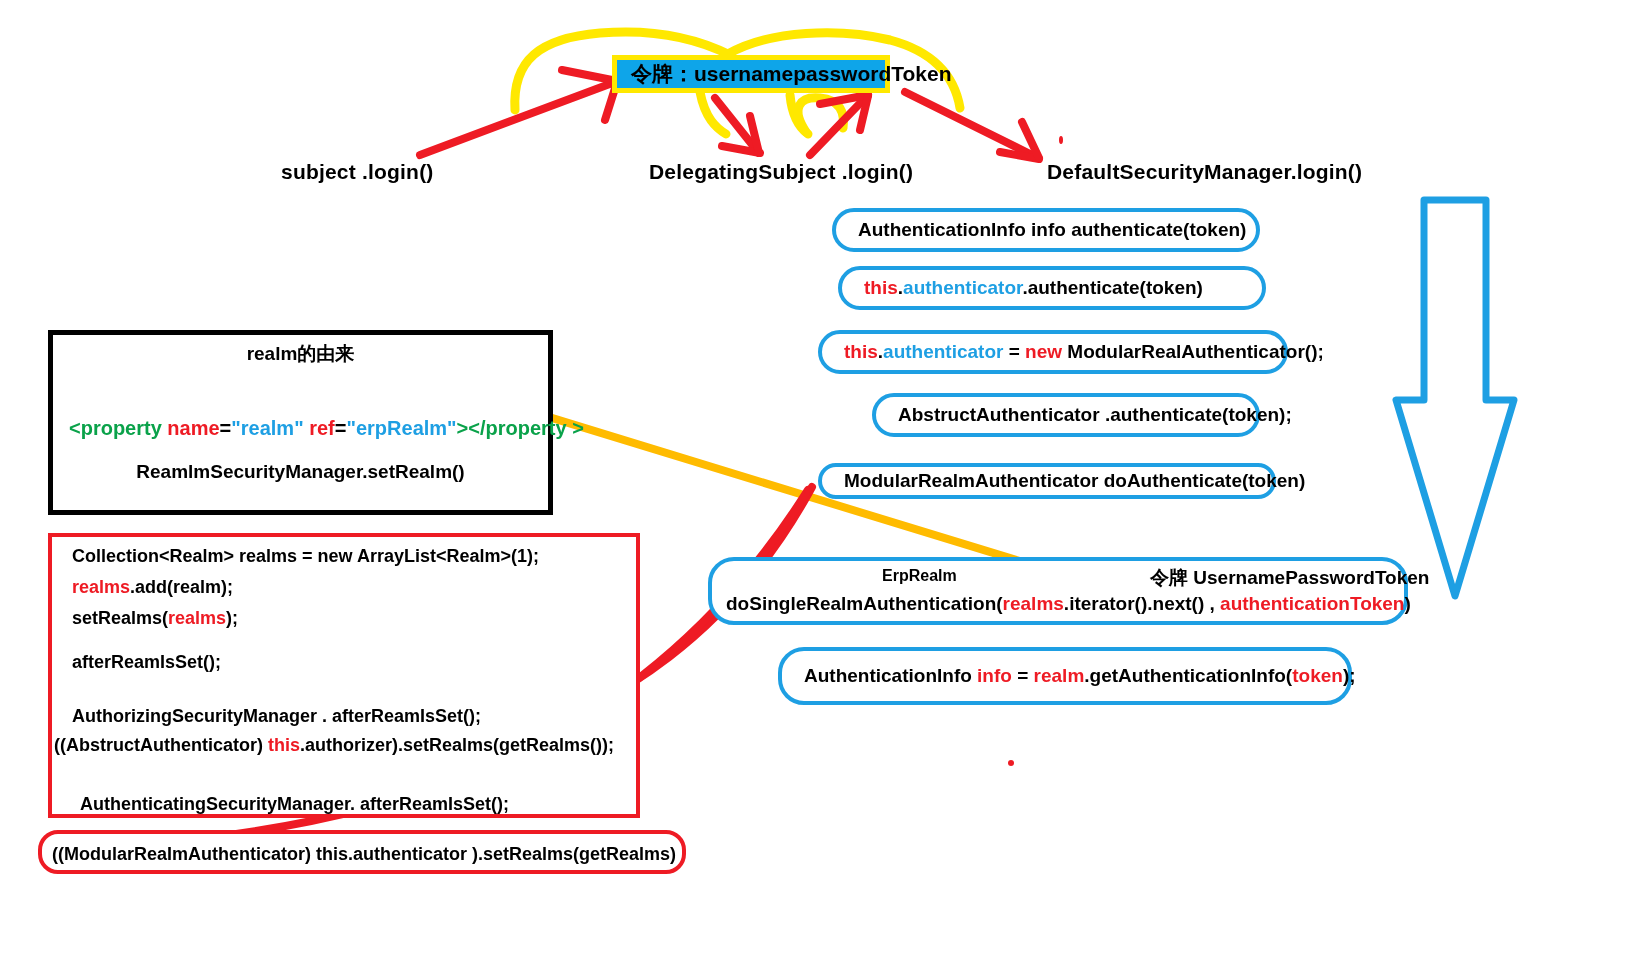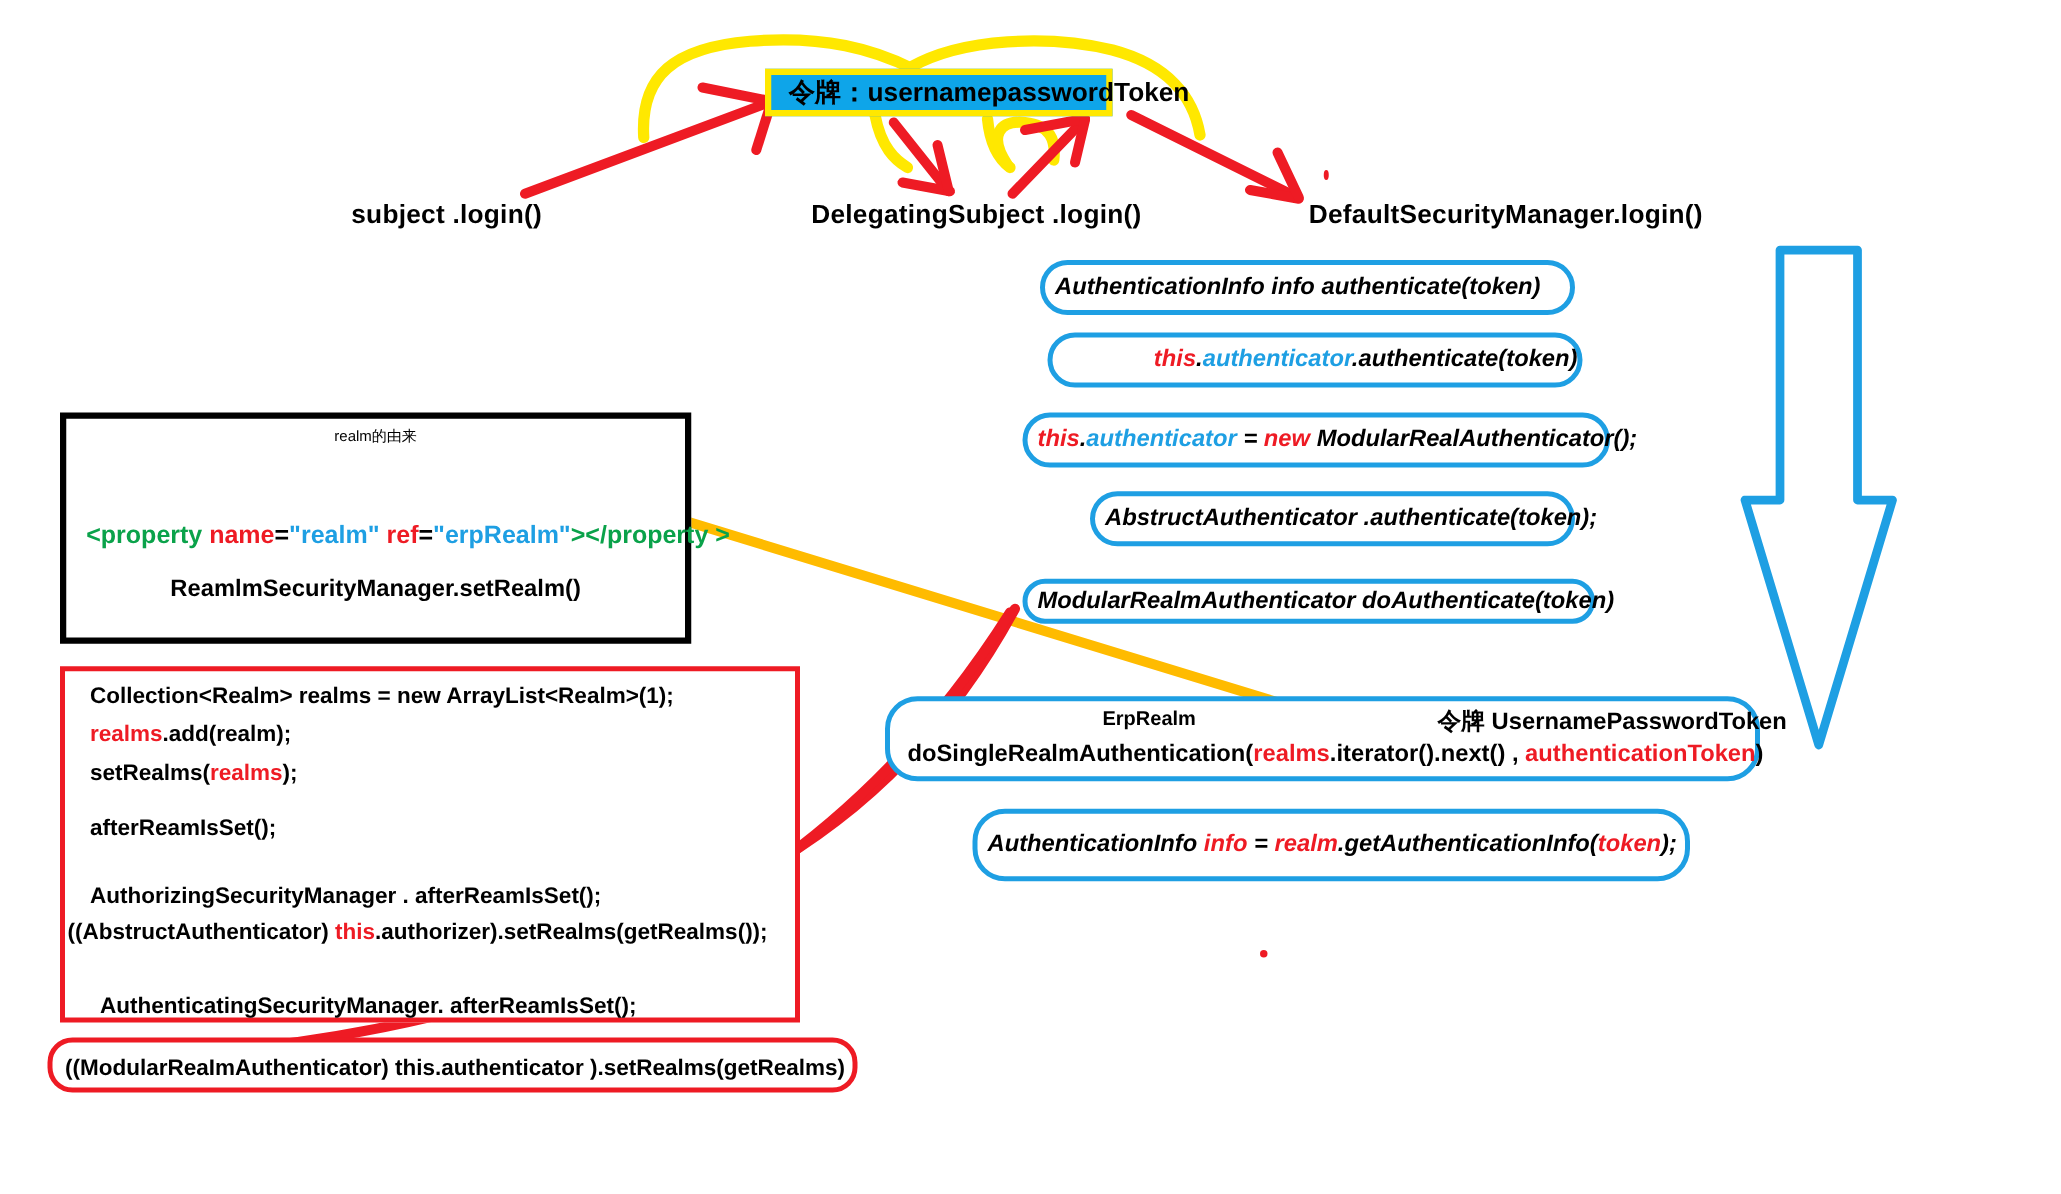--- a/index.html
+++ b/index.html
@@ -55,35 +55,34 @@
     border-radius: 26px;
     background: #ffffff;
     box-sizing: border-box;
     display: flex;
     align-items: center;
   }
   .blue-box .line {
     font-size: 19px;
     font-weight: bold;
     white-space: nowrap;
-    padding-left: 8px;
-    font-style: italic;
+    padding-left: 22px;
   }
 
   
   .black-box {
     position: absolute;
     border: 5px solid #000000;
     background: #ffffff;
     box-sizing: border-box;
   }
   .black-box .bb-title {
     position: absolute;
-    font-size: 12px;
-    font-weight: normal;
+    font-size: 19px;
+    font-weight: bold;
     left: 0; right: 0;
     text-align: center;
   }
   .black-box .bb-xml {
     position: absolute;
     font-size: 20px;
     font-weight: bold;
     white-space: nowrap;
   }
   .black-box .bb-foot {
@@ -176,21 +175,21 @@
 
   <div class="dot" style="left:1059px; top:136px; width:4px; height:8px;"></div>
   <div class="dot" style="left:1008px; top:760px;"></div>
 
   <div class="blue-box" style="left:832px; top:208px; width:428px; height:44px;">
     <span class="line">
       <span class="c-black">AuthenticationInfo    info   authenticate(token)</span>
     </span>
   </div>
 
-  <div class="blue-box" style="left:838px; top:266px; width:428px; height:44px;justify-content:flex-end;">
+  <div class="blue-box" style="left:838px; top:266px; width:428px; height:44px;">
     <span class="line">
       <span class="c-red">this</span><span class="c-black">.</span><span class="c-blue">authenticator</span><span class="c-black">.authenticate(token)</span>
     </span>
   </div>
 
   <div class="blue-box" style="left:818px; top:330px; width:470px; height:44px;">
     <span class="line">
       <span class="c-red">this</span><span class="c-black">.</span><span class="c-blue">authenticator</span><span class="c-black"> = </span><span class="c-red">new</span><span class="c-black"> ModularRealAuthenticator();</span>
     </span>
   </div>

